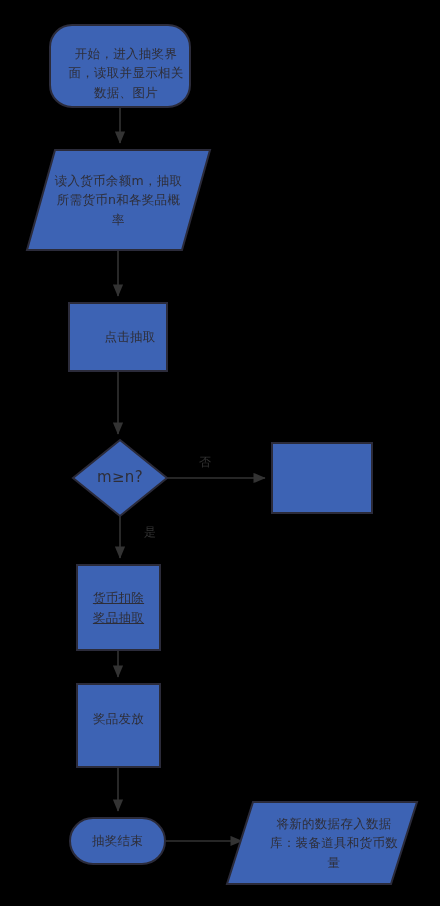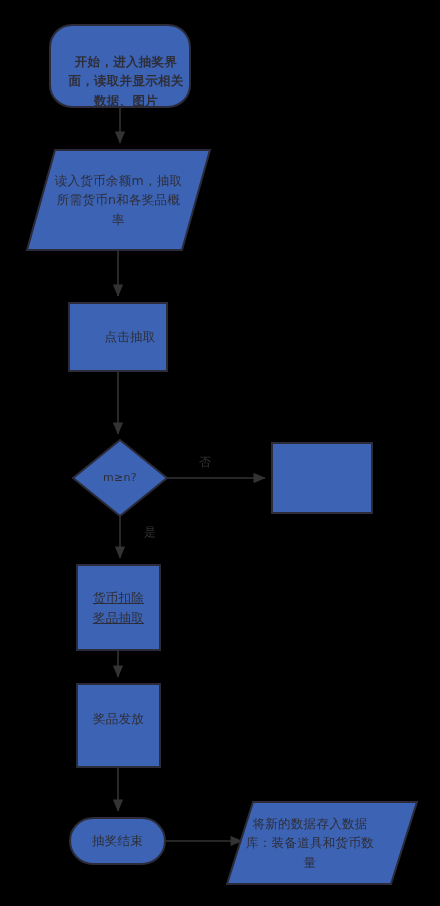--- a/index.html
+++ b/index.html
@@ -104,41 +104,41 @@
 
     <rect x="77" y="565" width="83" height="85" fill="#3d63b4" stroke="#2b2b3a" stroke-width="2"></rect>
 
     <rect x="77" y="684" width="83" height="83" fill="#3d63b4" stroke="#2b2b3a" stroke-width="2"></rect>
 
     <rect x="70" y="818" width="95" height="46" rx="23" ry="23" fill="#3d63b4" stroke="#2b2b3a" stroke-width="2"></rect>
 
     <polygon points="253,802 417,802 391,884 227,884" fill="#3d63b4" stroke="#2b2b3a" stroke-width="2"></polygon>
   </svg>
 
-  <div class="node-label" style="left:52px; top:40px; width:148px; height:82px;font-weight:bold;">开始，进入抽奖界
+  <div class="node-label" style="left:52px; top:32px; width:148px; height:82px;">开始，进入抽奖界
 面，读取并显示相关
 数据、图片</div>
 
   <div class="node-label" style="left:30px; top:150px; width:177px; height:100px;">读入货币余额m，抽取
 所需货币n和各奖品概
 率</div>
 
   <div class="node-label" style="left:69px; top:303px; width:122px; height:68px;">点击抽取</div>
 
-  <div class="node-label" style="left:73px; top:440px; width:94px; height:76px; font-size:11px;">m≥n?</div>
+  <div class="node-label" style="left:73px; top:440px; width:94px; height:76px; font-size:15px;">m≥n?</div>
 
 
   <div class="node-label" style="left:77px; top:565px; width:83px; height:85px;text-decoration:underline;">货币扣除
 奖品抽取</div>
 
   <div class="node-label" style="left:77px; top:684px; width:83px; height:69px;">奖品发放</div>
 
   <div class="node-label" style="left:70px; top:818px; width:95px; height:46px;">抽奖结束</div>
 
-  <div class="node-label" style="left:220px; top:802px; width:180px; height:82px;">将新的数据存入数据
+  <div class="node-label" style="left:244px; top:802px; width:180px; height:82px;">将新的数据存入数据
 库：装备道具和货币数
 量</div>
 
   <div class="edge-label" style="left:199px; top:456px;">否</div>
 
   <div class="edge-label" style="left:144px; top:526px;">是</div>
 
   <div class="hit" style="left:50px; top:25px; width:140px; height:82px;"></div>
   <div class="hit" style="left:27px; top:150px; width:183px; height:100px;"></div>
   <div class="hit" style="left:69px; top:303px; width:98px; height:68px;"></div>

